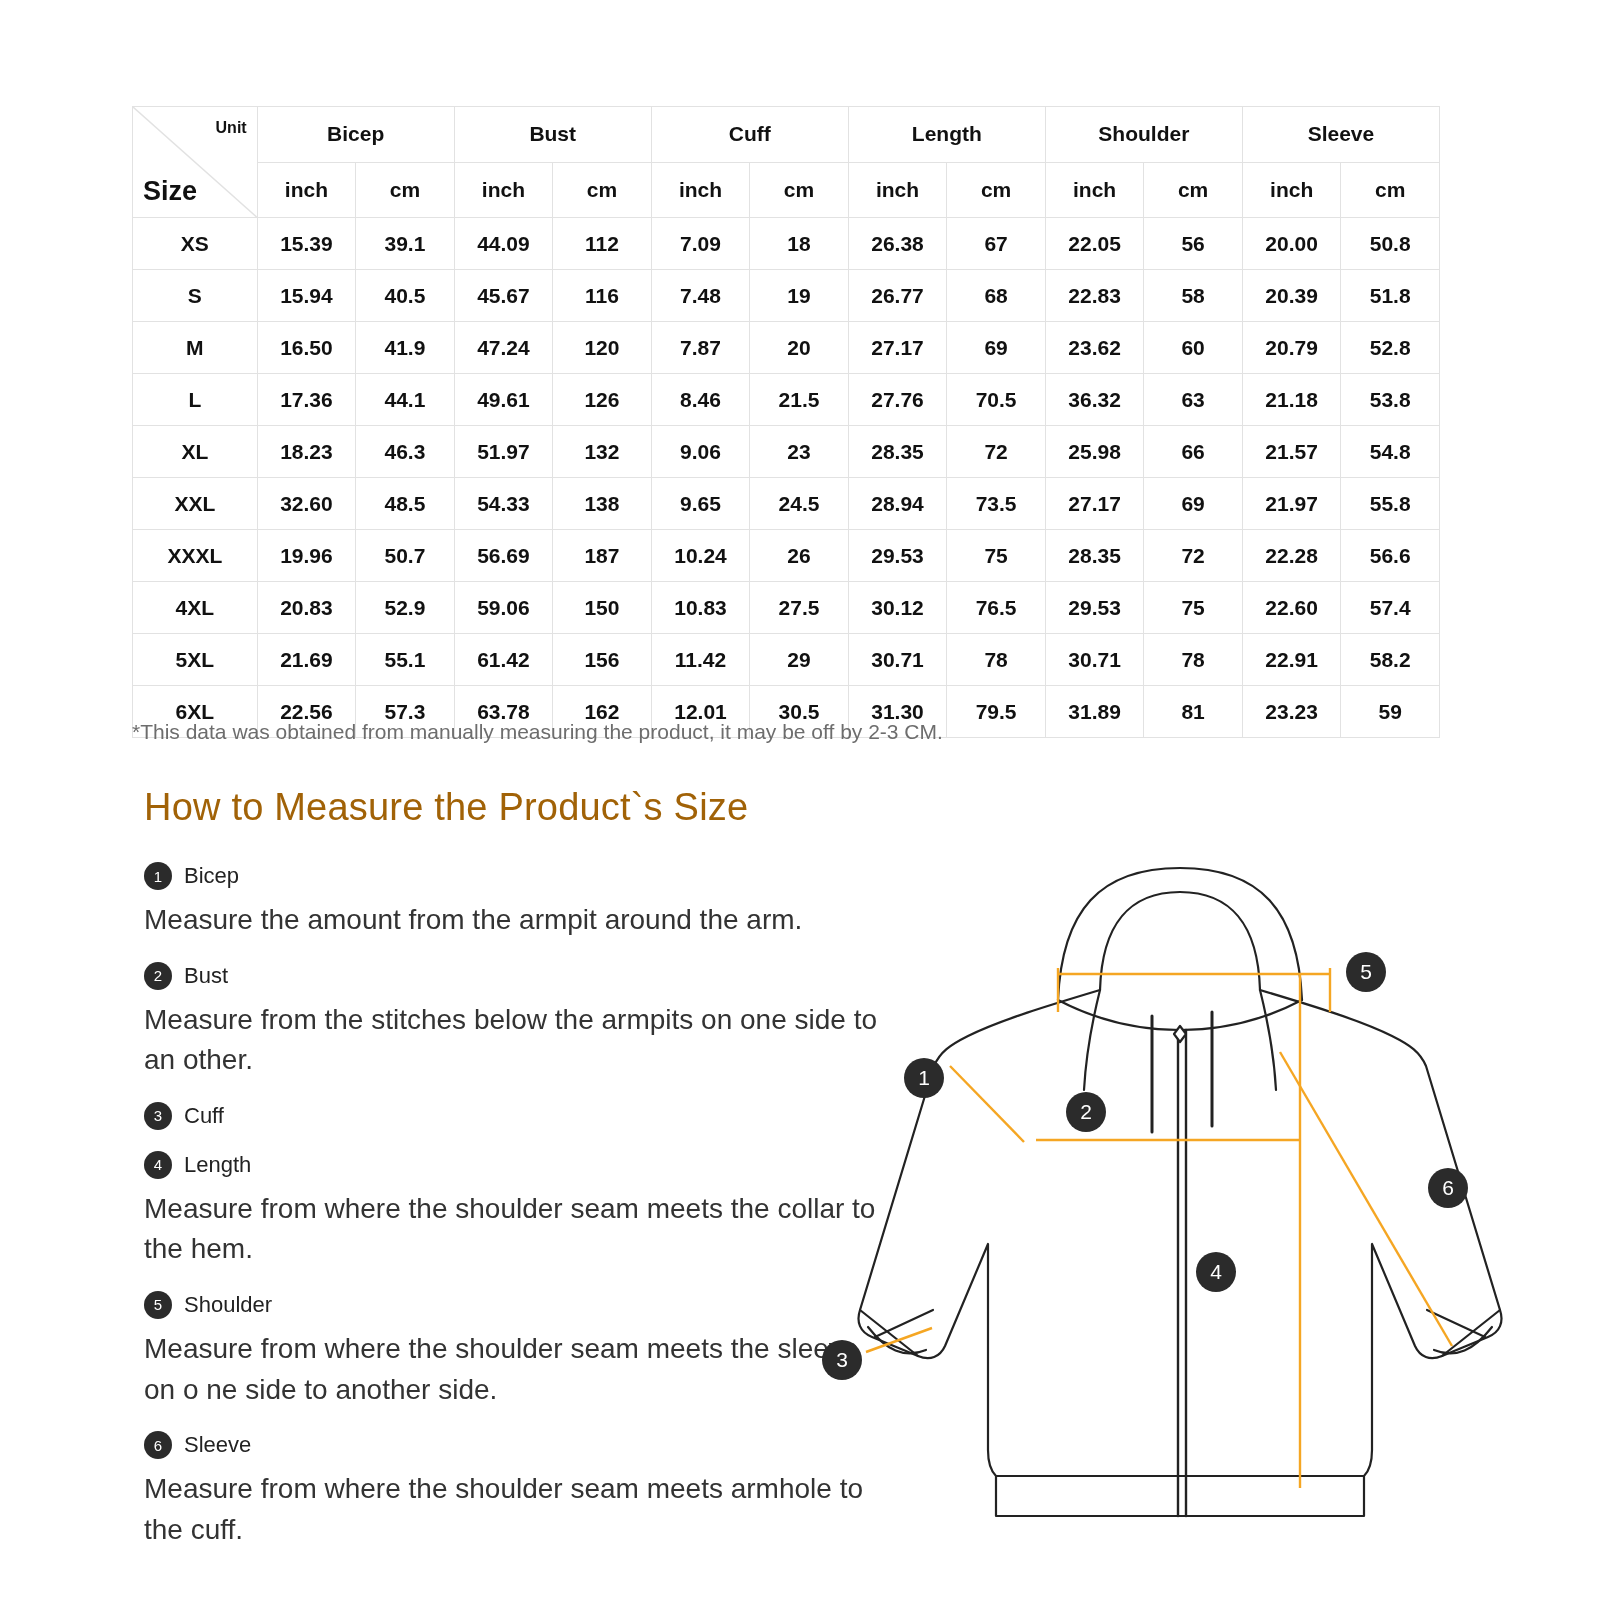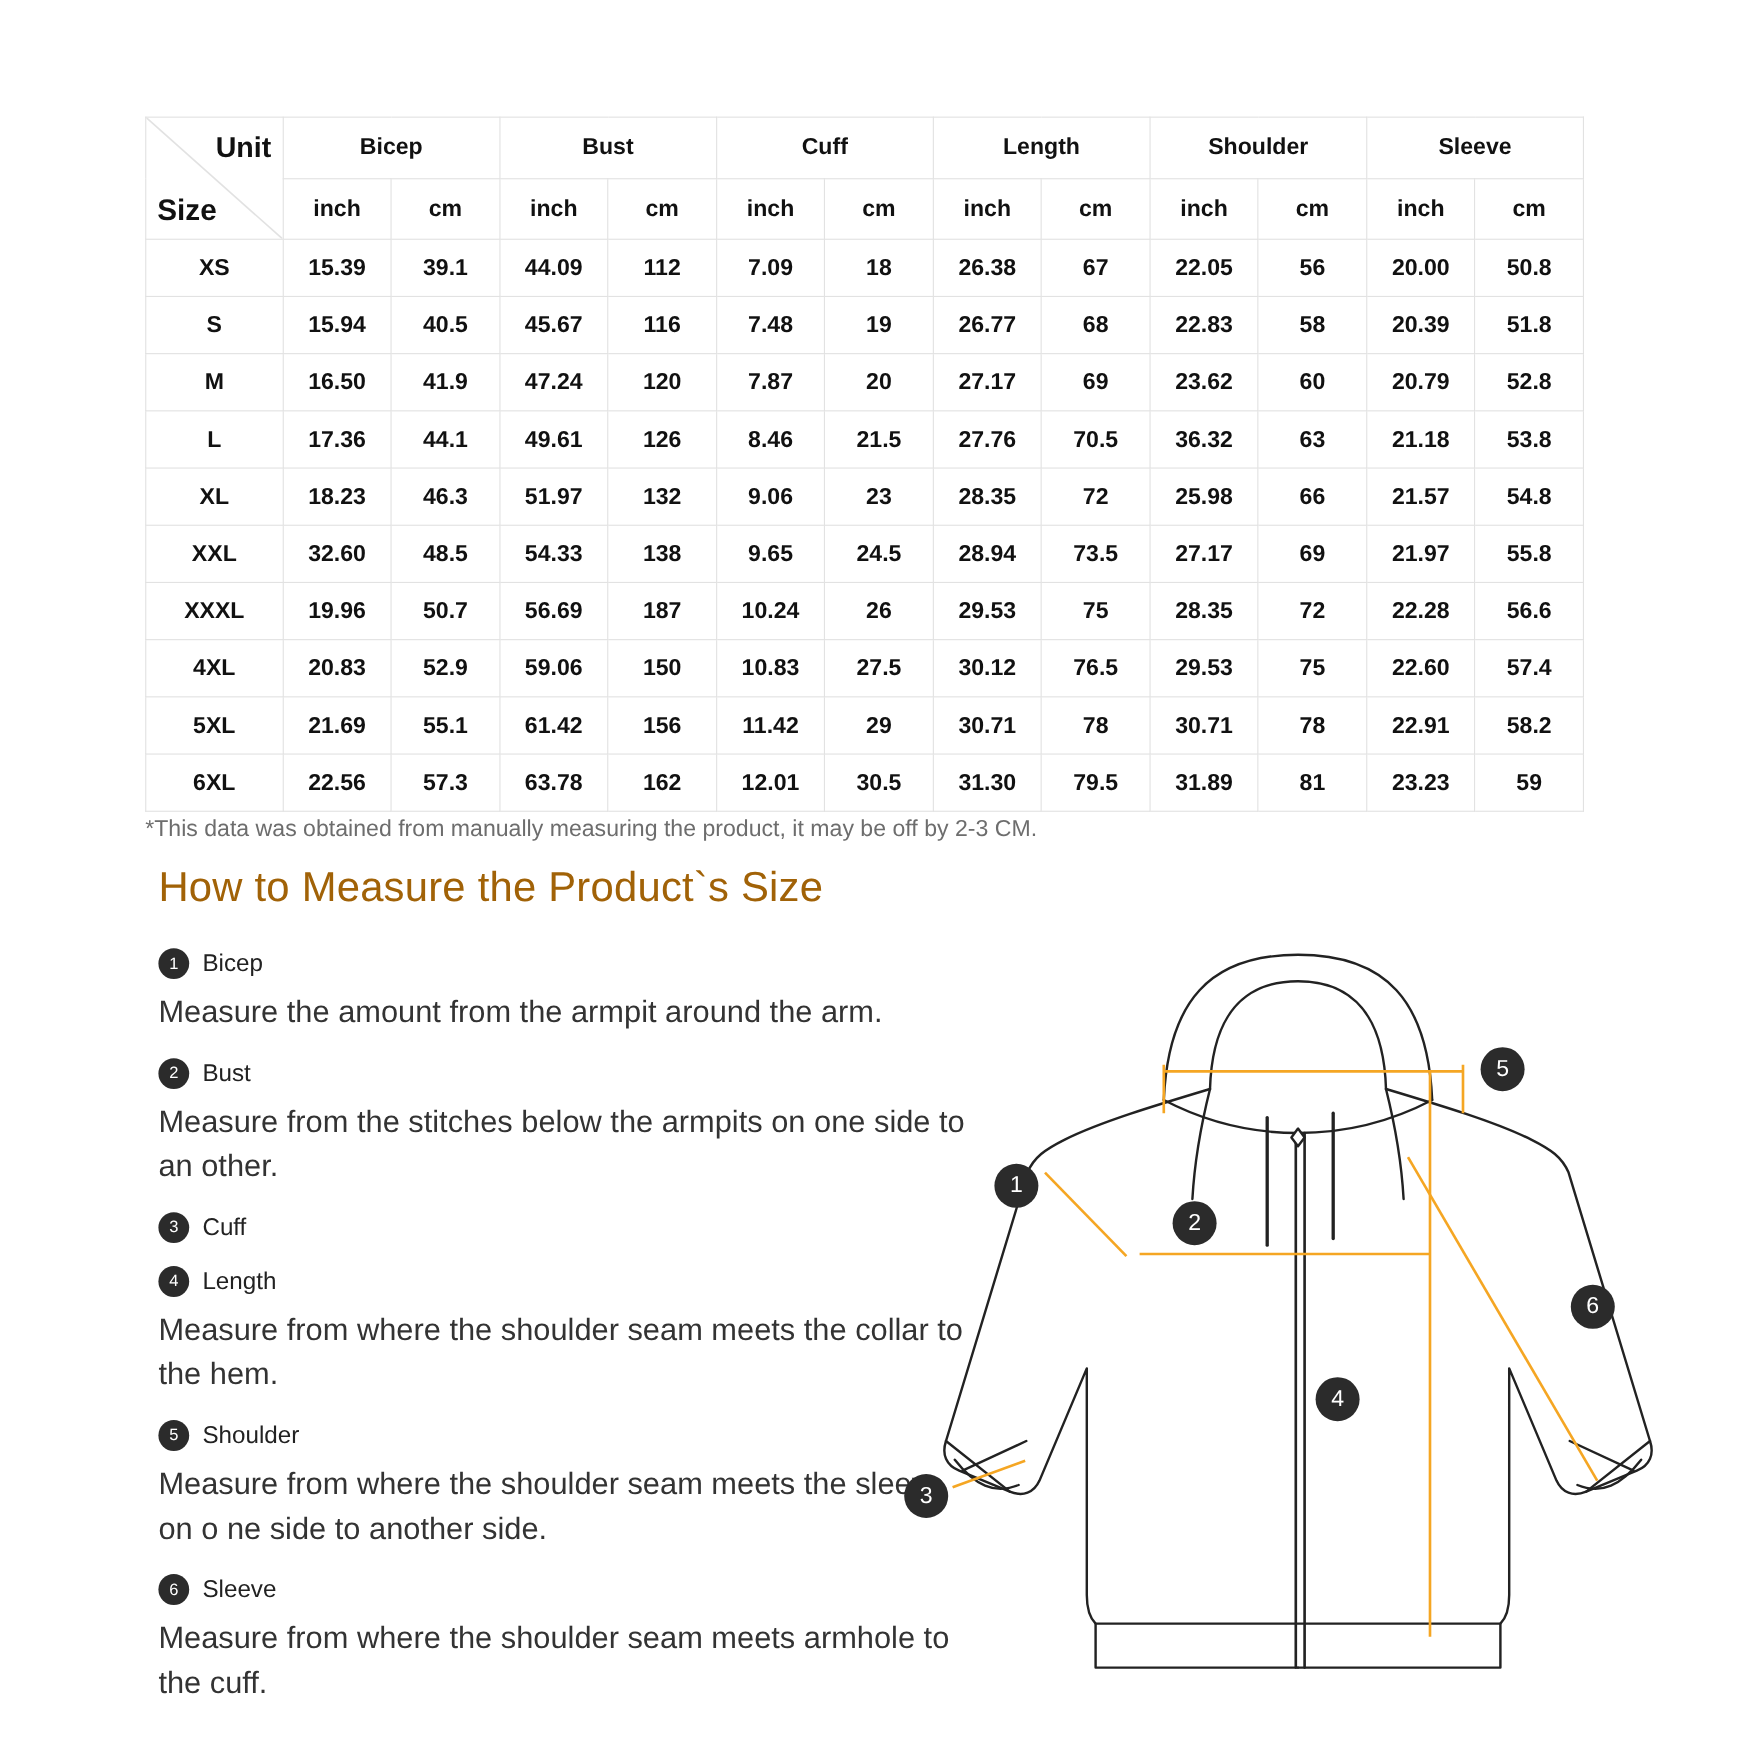--- a/index.html
+++ b/index.html
@@ -57,37 +57,37 @@
   }
   .corner-inner .diag {
     position: absolute;
     left: 0; top: 0;
     width: 100%; height: 100%;
   }
   .corner-inner .unit-lbl {
     position: absolute;
     right: 10px;
     top: 12px;
-    font-size: 26px;
+    font-size: 16px;
     font-weight: bold;
   }
   .corner-inner .size-lbl {
     position: absolute;
     left: 10px;
     bottom: 10px;
     font-size: 27px;
     font-weight: bold;
   }
   td.size-cell {
     font-size: 23px;
   }
   .note {
     position: absolute;
     left: 132px;
-    top: 742px;
+    top: 720px;
     font-size: 21px;
     color: #6d6d6d;
     font-weight: normal;
   }
 
   
   .howto-title {
     position: absolute;
     left: 144px;
     top: 786px;

